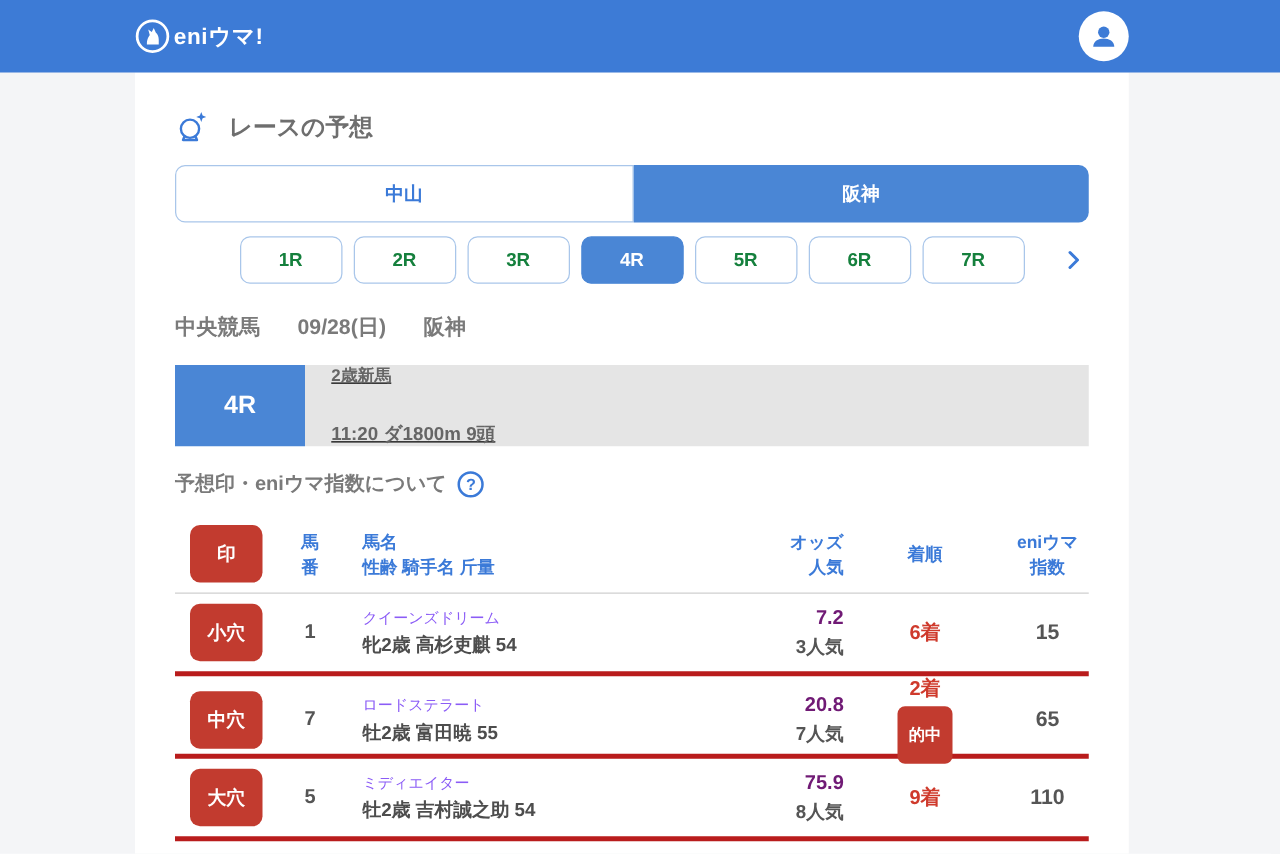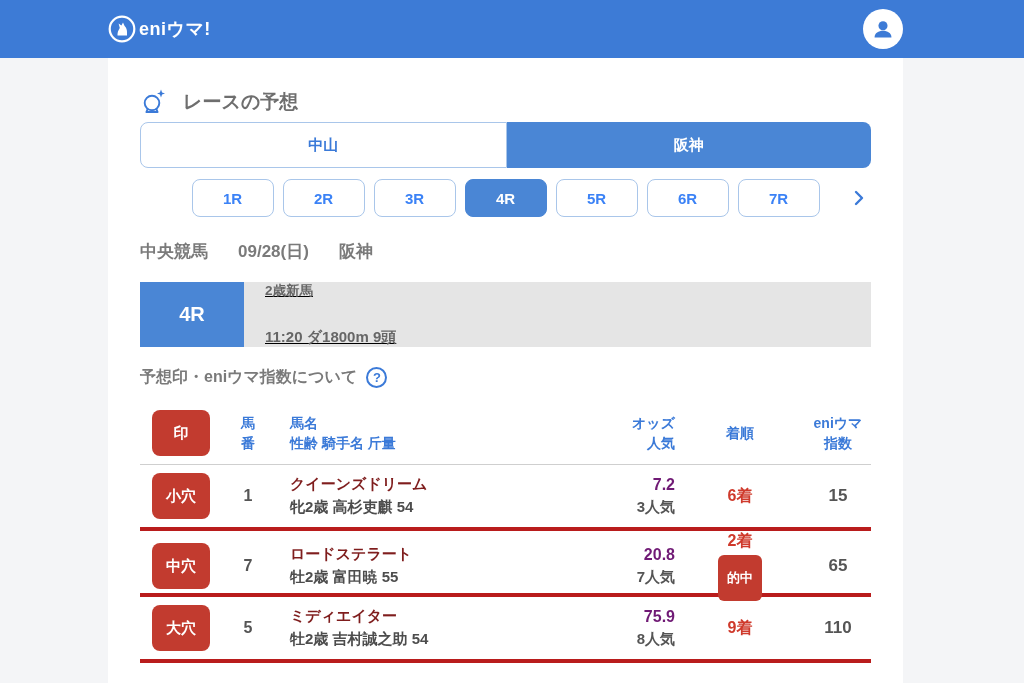--- a/index.html
+++ b/index.html
@@ -13,34 +13,34 @@
   .appbar { height:58px; background:#3d7bd6; position:relative; }
   .logo { position:absolute; left:108px; top:50%; transform:translateY(-50%);
           display:flex; align-items:center; gap:3px; color:#fff;
           font-weight:bold; font-size:18px; letter-spacing:.5px; cursor:pointer; }
   .avatar { position:absolute; right:121px; top:9px; width:40px; height:40px;
             border-radius:50%; background:#fff; display:flex; align-items:center;
             justify-content:center; cursor:pointer; }
   
   .card { margin-left:108px; width:795px; min-height:625px;
           background:#fff; padding:30px 32px 0; }
-  .title-row { display:flex; align-items:center; gap:16px; margin-bottom:7px; }
+  .title-row { display:flex; align-items:center; gap:16px; margin-bottom:17px; }
   .page-title { font-size:19px; font-weight:bold; color:#6e6e6e; }
   
   .venue-tabs { display:flex; height:46px; margin-bottom:11px; border-radius:8px; }
   .venue-tab { flex:1; display:flex; align-items:center; justify-content:center;
                font-size:15px; font-weight:bold; cursor:pointer; }
   .venue-tab.inactive { background:#fff; border:1px solid #a9c6ea;
                         border-radius:8px 0 0 8px; color:#3b7ad8; }
   .venue-tab.active { background:#4a86d5; border-radius:0 8px 8px 0; color:#fff; }
   
   .race-row { position:relative; height:38px; margin-bottom:23px; }
   .race-btns { display:flex; gap:9px; justify-content:center; }
   .race-btn { width:82px; height:38px; border:1px solid #a9c6ea; border-radius:8px;
-              background:#fff; color:#3b82f6; font-weight:bold; font-size:15px;
+              background:#fff; color:#15803d; font-weight:bold; font-size:15px;
               display:flex; align-items:center; justify-content:center; cursor:pointer; }
   .race-btn.active { background:#4a86d5; border-color:#4a86d5; color:#fff; }
   .race-next { position:absolute; right:0; top:7px; cursor:pointer; line-height:0; }
   
   .meta-row { display:flex; gap:30px; font-size:17px; font-weight:bold;
               color:#7a7a7a; margin-bottom:19px;text-align:center; }
   
   .banner { display:flex; height:65px; margin-bottom:20px; }
   .banner-no { width:104px; background:#4a86d5; color:#fff; font-size:20px;
                font-weight:bold; display:flex; align-items:center; justify-content:center; }
@@ -59,21 +59,21 @@
               align-items:center; }
   .thead { height:63px; border-bottom:1px solid #cfcfcf; }
   .trow  { height:66px; border-bottom:4px solid #b91c1c; }
   .th { color:#3b7ad8; font-size:14px; font-weight:bold; line-height:1.45; }
   .c-center { text-align:center; }
   .c-right  { text-align:right; }
   .mark-box { width:58px; height:46px; margin-left:12px; background:#c23b2f;
               color:#fff; border-radius:8px; display:flex; align-items:center;
               justify-content:center; font-size:15px; font-weight:bold; }
   .horse-no { text-align:center; font-size:16px; color:#555; font-weight:600; }
-  .name1 { font-size:15px; font-weight:bold; color:#7f1d1d; }
+  .name1 { font-size:12px; font-weight:normal; color:#8b5cf6; }
   .name2 { font-size:15px; font-weight:bold; color:#4d4d4d; margin-top:4px; }
   .odds-main { font-size:16px; font-weight:bold; color:#701a75; }
   .odds-pop  { font-size:15px; font-weight:bold; color:#555; margin-top:4px; }
   .result { color:#cf3a2c; font-weight:bold; font-size:16px; }
   .hit-badge { display:inline-block; background:#c23b2f; color:#fff; font-size:13px;
                font-weight:bold; border-radius:6px; padding:14px 9px; margin-top:3px; }
   .index-val { font-size:17px; font-weight:bold; color:#555; }
 </style>
 </head>
 <body>

